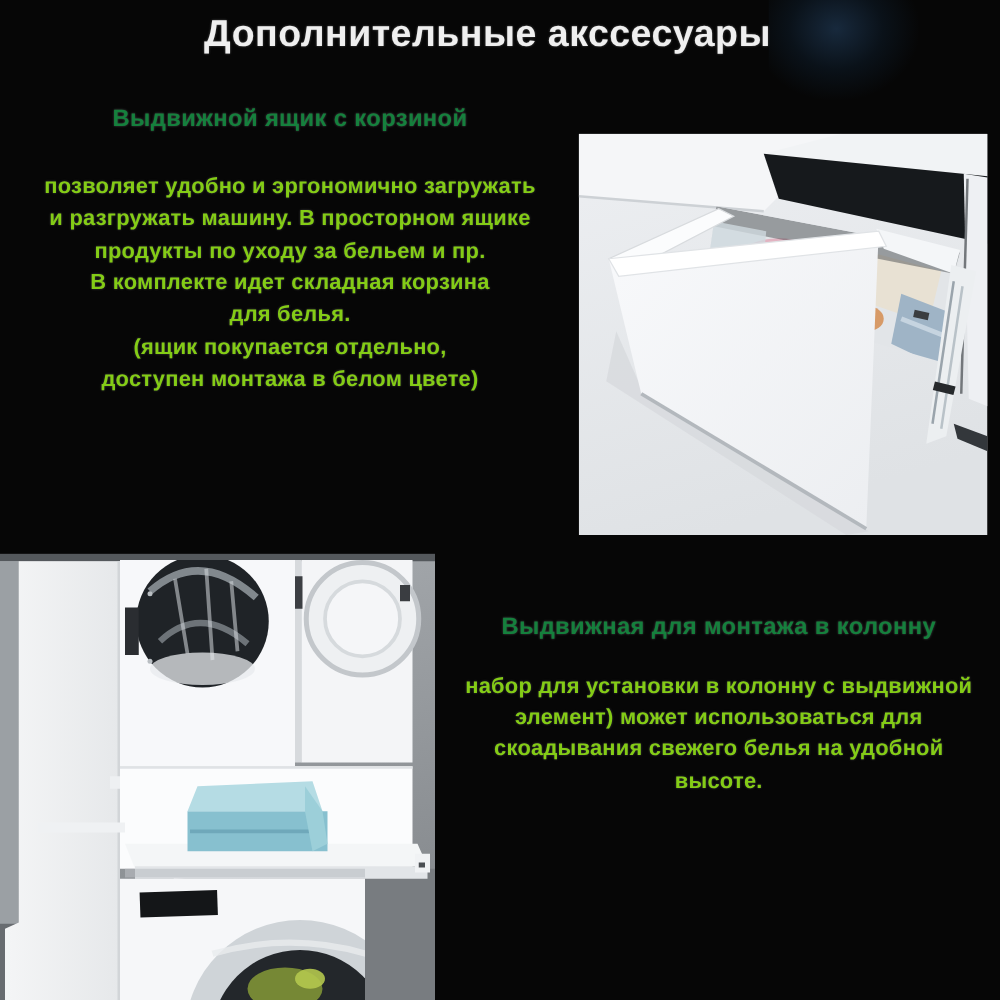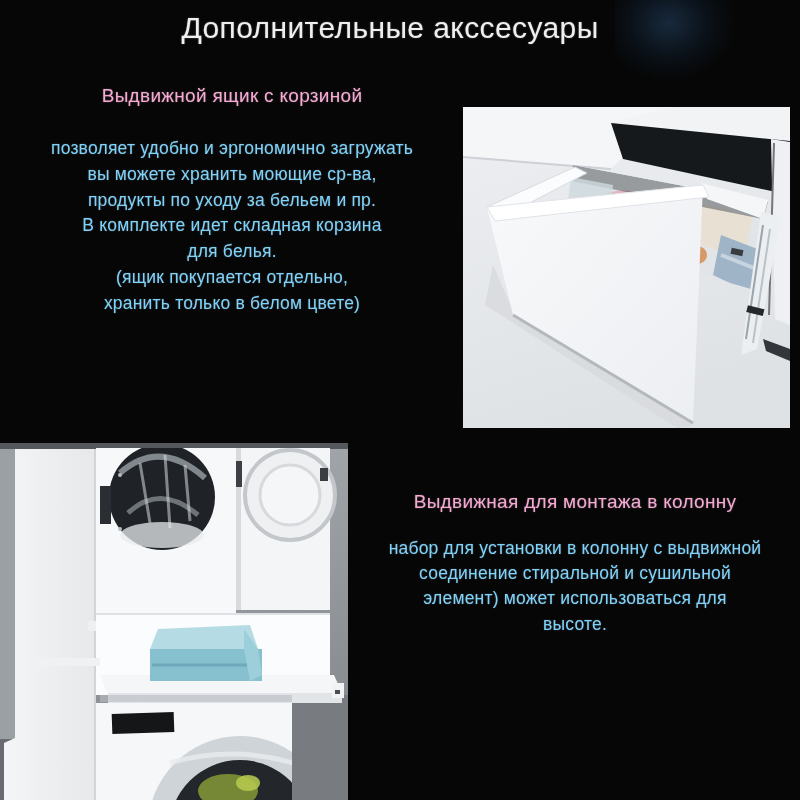--- a/index.html
+++ b/index.html
@@ -1,38 +1,38 @@
 <!DOCTYPE html>
 <html><head>
 <meta charset="utf-8">
 <style>
   html,body{margin:0;padding:0;background:#060606;}
   .canvas{
     position:relative;width:800px;height:800px;overflow:hidden;
     background:#060606;color:#e9e9e9;
-    font-family:"Liberation Sans",sans-serif;font-weight:normal;
+    font-family:"Liberation Sans",sans-serif;font-weight:bold;
   }
   .smudge{
     position:absolute;left:615px;top:-15px;width:120px;height:95px;
     background:radial-gradient(ellipse at 45% 40%, rgba(38,70,105,.55) 0%, rgba(20,45,70,.30) 40%, rgba(0,0,0,0) 72%);
     pointer-events:none;
   }
   .page-title{
     position:absolute;left:0;top:11px;width:780px;text-align:center;
     font-size:30px;letter-spacing:.4px;color:#efefef;
     text-shadow:0 0 2px rgba(230,230,230,.35);
   }
   .text-block{position:absolute;text-align:center;}
   .text-block .heading{
-    font-size:19px;letter-spacing:.3px;color:#f9a8d4;
+    font-size:19px;letter-spacing:.3px;color:#15803d;
     text-shadow:0 0 2px rgba(230,230,230,.3);
   }
   .text-block .body{margin-top:0;}
   .text-block .line{
-    font-size:17.5px;line-height:25.8px;letter-spacing:.2px;color:#7dd3fc;
+    font-size:17.5px;line-height:25.8px;letter-spacing:.2px;color:#84cc16;
     text-shadow:0 0 2px rgba(220,220,220,.28);white-space:nowrap;
   }
   #block-drawer{left:5px;top:85px;width:454px;}
   #block-drawer .heading{margin-bottom:29px;}
   #block-stack{left:352px;top:491px;width:446px;}
   #block-stack .heading{margin-bottom:23px;}
   #block-stack .line{line-height:25.2px;}
   .photo{position:absolute;display:block;}
   #photo-drawer{left:463px;top:107px;}
   #photo-stack{left:0px;top:443px;}
@@ -43,26 +43,26 @@
 <div class="canvas">
 
   <div class="smudge"></div>
 
   <div class="page-title">Дополнительные акссесуары</div>
 
   <div class="text-block" id="block-drawer">
     <div class="heading">Выдвижной ящик с корзиной</div>
     <div class="body">
       <div class="line">позволяет удобно и эргономично загружать</div>
-      <div class="line">вы можете хранить моющие ср-ва,</div>
+      <div class="line">и разгружать машину. В просторном ящике</div>
       <div class="line">продукты по уходу за бельем и пр.</div>
       <div class="line">В комплекте идет складная корзина</div>
       <div class="line">для белья.</div>
       <div class="line">(ящик покупается отдельно,</div>
-      <div class="line">хранить только в белом цвете)</div>
+      <div class="line">доступен монтажа в белом цвете)</div>
     </div>
   </div>
 
   <svg class="photo" id="photo-drawer" width="327" height="321" viewBox="0 0 327 321">
     <defs>
       <linearGradient id="dbg" x1="0" y1="0" x2="0.3" y2="1">
         <stop offset="0" stop-color="#edeff2"></stop>
           <stop offset="1" stop-color="#dfe2e5"></stop>
       </linearGradient>
       <linearGradient id="dpanel" x1="0" y1="0" x2="1" y2="1">
@@ -207,19 +207,19 @@
         <ellipse cx="248" cy="340" rx="12" ry="8" fill="#b4c84e" opacity="0.9"></ellipse>
         <path d="M170,320 Q240,300 308,325" fill="none" stroke="#e8ebee" stroke-width="5" opacity="0.8"></path>
       </g>
     </g>
   </svg>
 
   <div class="text-block" id="block-stack">
     <div class="heading">Выдвижная для монтажа в колонну</div>
     <div class="body">
       <div class="line">набор для установки в колонну с выдвижной</div>
-      <div class="line">соединение стиральной и сушильной</div>
       <div class="line">элемент) может использоваться для</div>
+      <div class="line">скоадывания свежего белья на удобной</div>
       <div class="line">высоте.</div>
     </div>
   </div>
 
 </div>
 
 </body></html>

